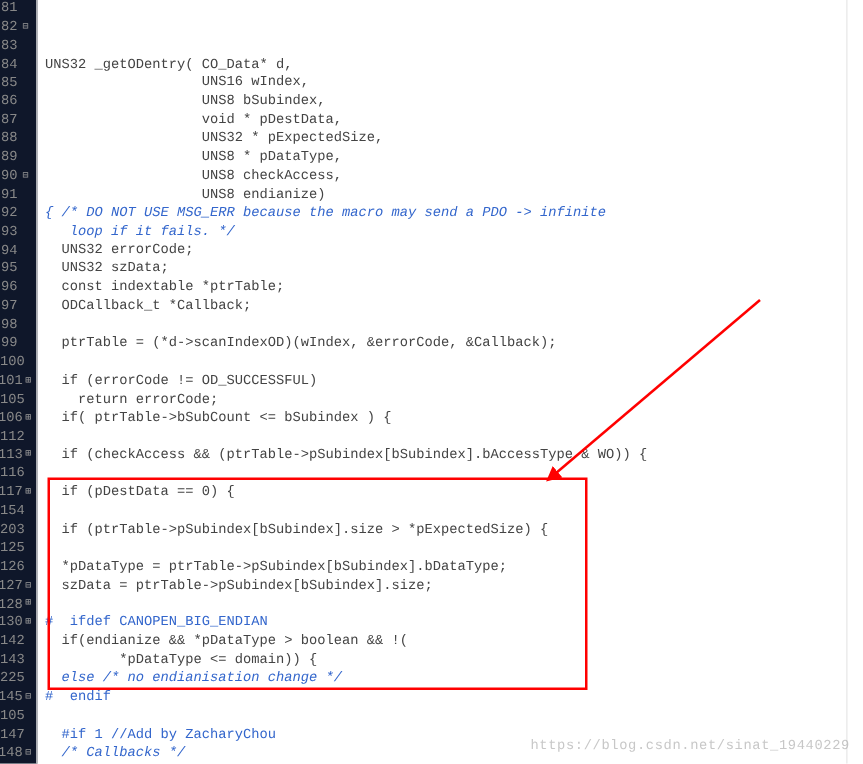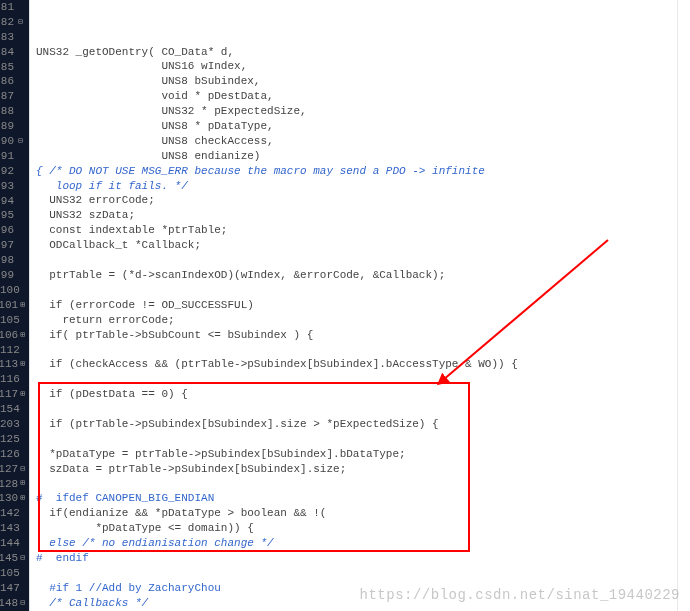--- a/index.html
+++ b/index.html
@@ -75,21 +75,21 @@
   top: 230px;
   width: 190px;
   height: 160px;
   pointer-events: none;
 }
 .watermark {
   position: absolute;
   right: 10px;
   bottom: 8px;
   color: #aaa;
-  font-size: 14px;
+  font-size: 11px;
   letter-spacing: 0.5px;
   opacity: 0.65;
 }
 .right-line {
   position: absolute;
   right: 12px;
   top: 0;
   bottom: 0;
   width: 1px;
   background: #e8e8e8;
@@ -238,21 +238,21 @@
       </div>
       <div class="ln">
         <span>142</span>
         <span class="fold"></span>
       </div>
       <div class="ln">
         <span>143</span>
         <span class="fold"></span>
       </div>
       <div class="ln">
-        <span>144</span>
+        <span>225</span>
         <span class="fold"></span>
       </div>
       <div class="ln">
         <span>145</span>
         <span class="fold">⊟</span>
       </div>
       <div class="ln">
         <span>105</span>
         <span class="fold"></span>
       </div>

